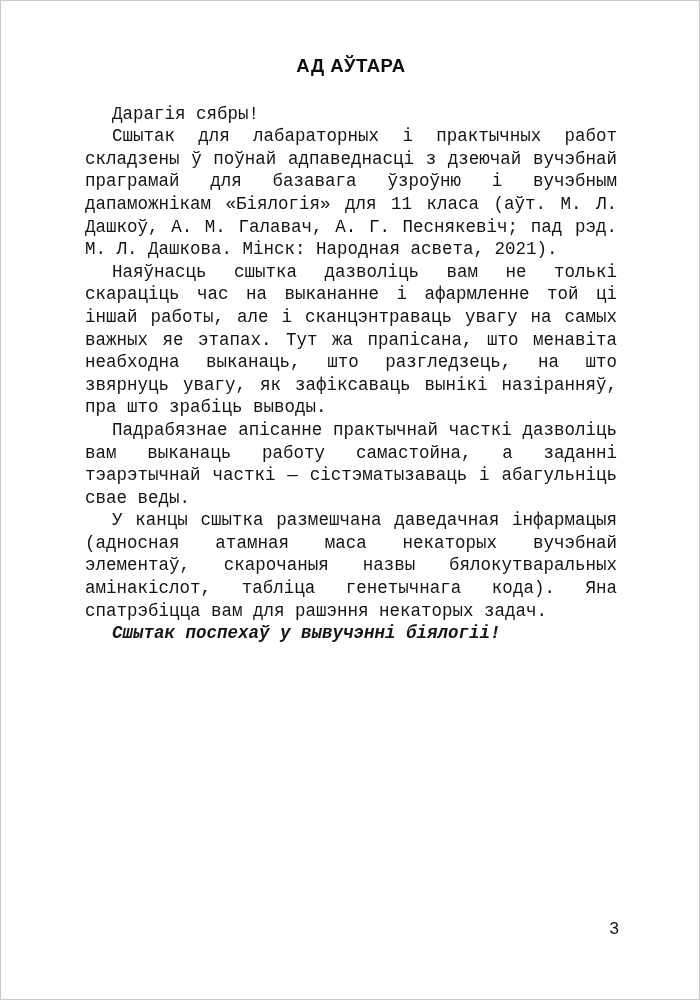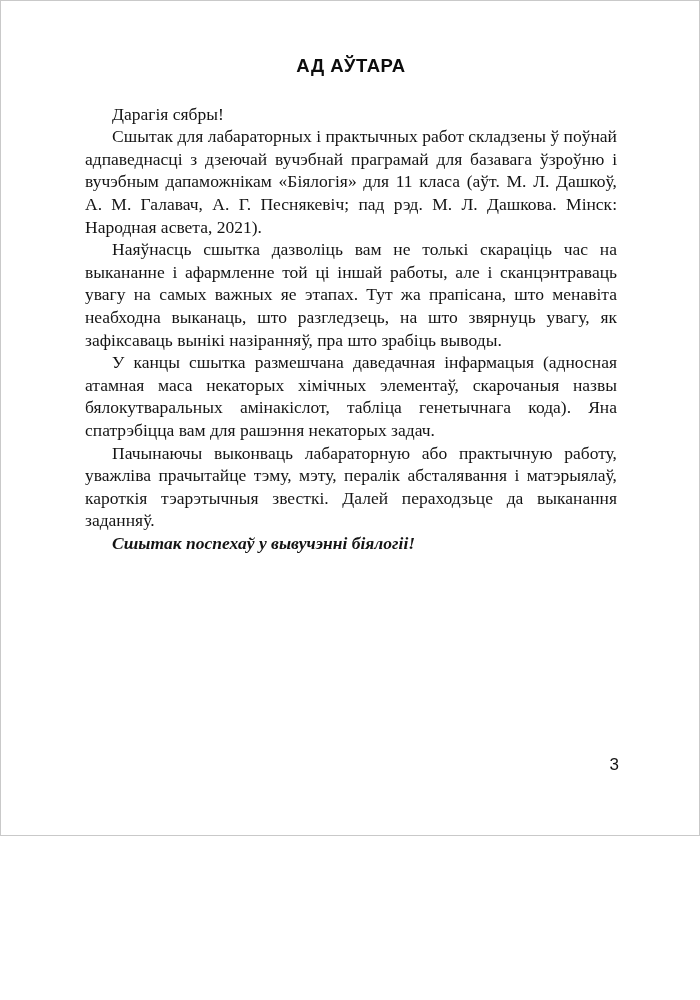--- a/index.html
+++ b/index.html
@@ -3,21 +3,21 @@
 <meta charset="utf-8">
 <style>
   html, body {
     margin: 0;
     padding: 0;
     background: #ffffff;
   }
   .page {
     position: relative;
     width: 700px;
-    height: 836px;
+    height: 1000px;
     box-sizing: border-box;
     background: #ffffff;
     border: 1px solid #c9c9c9;
     padding: 54px 82px 12px 84px;
     font-family: "Liberation Serif", serif;
     font-size: 17.5px;
     line-height: 22.6px;
     color: #141414;
     overflow: hidden;
   }
@@ -27,20 +27,21 @@
     font-size: 18.5px;
     letter-spacing: 0.5px;
     text-align: center;
     margin: 0 0 25px 0;
     color: #0d0d0d;
   }
   .body-text p {
     margin: 0;
     text-indent: 27px;
     text-align: justify;
+    font-family: Liberation Mono, monospace;
   }
   .closing {
     font-style: italic;
     font-weight: bold;
     text-align: left !important;
   }
   .page-number {
     position: absolute;
     right: 80px;
     bottom: 58px;
@@ -52,19 +53,19 @@
 </head>
 <body>
 
 <div class="page">
   <h1 class="page-title">АД АЎТАРА</h1>
 
   <div class="body-text">
     <p>Дарагія сябры!</p>
     <p>Сшытак для лабараторных і практычных работ складзены ў поўнай адпаведнасці з дзеючай вучэбнай праграмай для базавага ўзроўню і вучэбным дапаможнікам «Біялогія» для 11 класа (аўт. М. Л. Дашкоў, А. М. Галавач, А. Г. Песнякевіч; пад рэд. М. Л. Дашкова. Мінск: Народная асвета, 2021).</p>
     <p>Наяўнасць сшытка дазволіць вам не толькі скараціць час на выкананне і афармленне той ці іншай работы, але і сканцэнтраваць увагу на самых важных яе этапах. Тут жа прапісана, што менавіта неабходна выканаць, што разгледзець, на што звярнуць увагу, як зафіксаваць вынікі назіранняў, пра што зрабіць выводы.</p>
-    <p>У канцы сшытка размешчана даведачная інфармацыя (адносная атамная маса некаторых хімічных элементаў, скарочаныя назвы бялокутваральных амінакіслот, табліца генетычнага кода). Яна спатрэбіцца вам для рашэння некаторых задач.</p>
-    <p>Пачынаючы выконваць лабараторную або практычную работу, уважліва прачытайце тэму, мэту, пералік абсталявання і матэрыялаў, кароткія тэарэтычныя звесткі. Далей пераходзьце да выканання заданняў.</p>
+    <p>Падрабязнае апісанне практычнай часткі дазволіць вам выканаць работу самастойна, а заданні тэарэтычнай часткі — сістэматызаваць і абагульніць свае веды.</p>
+    <p>У канцы сшытка размешчана даведачная інфармацыя (адносная атамная маса некаторых вучэбнай элементаў, скарочаныя назвы бялокутваральных амінакіслот, табліца генетычнага кода). Яна спатрэбіцца вам для рашэння некаторых задач.</p>
     <p class="closing">Сшытак поспехаў у вывучэнні біялогіі!</p>
   </div>
 
   <div class="page-number">3</div>
 </div>
 
 </body></html>

